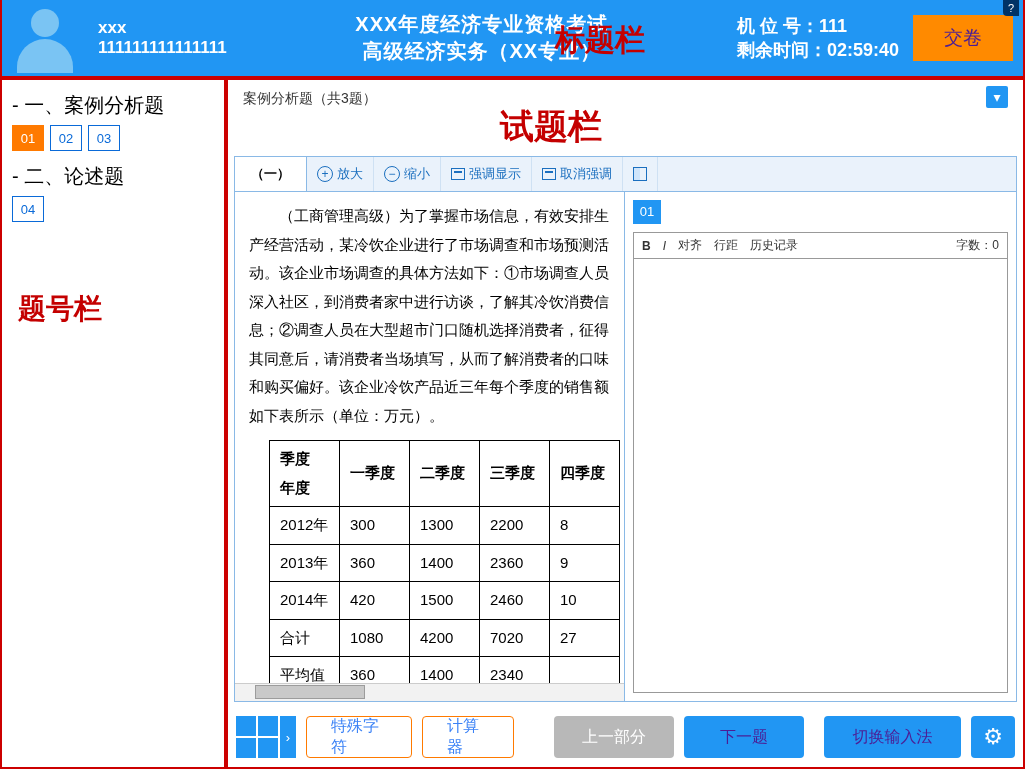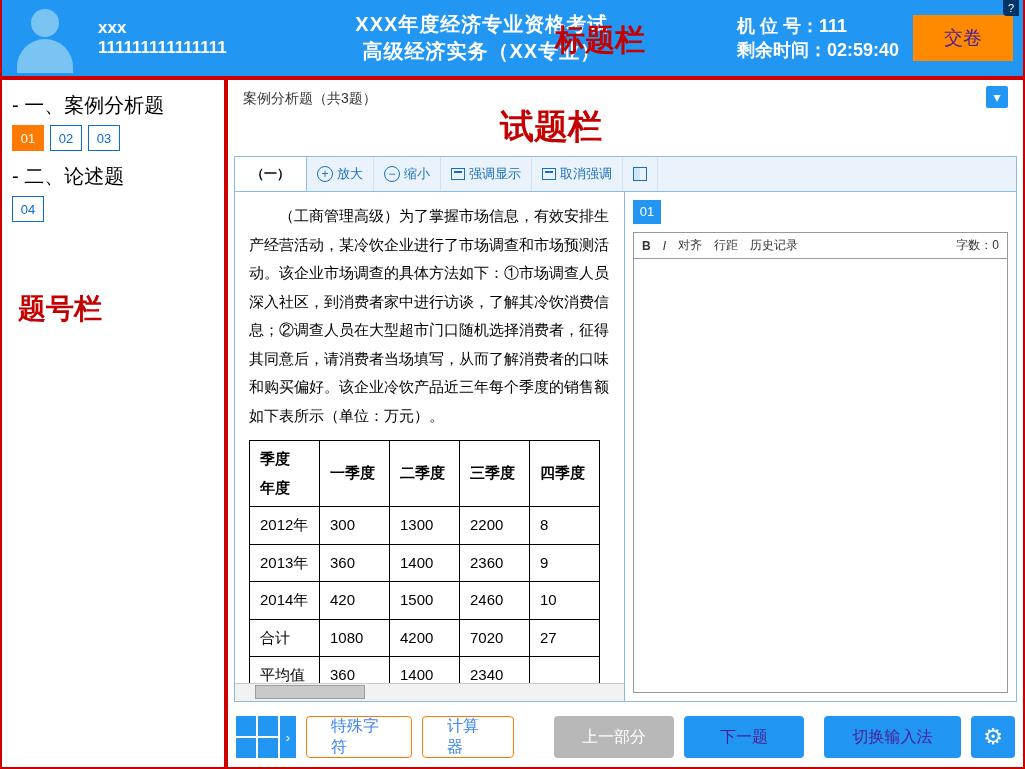--- a/index.html
+++ b/index.html
@@ -35,21 +35,21 @@
   .tool-tab{ width:72px; height:34px; display:flex;align-items:center;justify-content:center; border-right:1px solid #8ab9e6; background:#fff; font-weight:bold;}
   .tool-btn{ height:34px; padding:0 10px; display:flex; align-items:center; gap:4px; color:#1b6fbf; cursor:pointer; border-right:1px solid #cfe1f3; font-size:13px;}
   .tool-ico{ width:16px; height:16px; border:1px solid #1b6fbf; border-radius:50%; display:inline-flex;align-items:center;justify-content:center; font-size:12px; line-height:1;}
   .tool-sq{ width:14px; height:12px; border:1px solid #1b6fbf; display:inline-block; position:relative;}
   .tool-sq::after{content:"";position:absolute;left:2px;top:2px;right:2px;height:2px;background:#1b6fbf;}
   .tool-split{width:14px;height:14px;border:1px solid #1b6fbf;}
   .split-v::after{content:"";display:block;width:50%;height:100%;background:#cfe5fb;}
   .content{ flex:1; display:flex; overflow:hidden;}
   .passage{ width:390px; overflow:auto; padding:10px 6px 6px 14px; line-height:1.9; font-size:15px; border-right:1px solid #8ab9e6; position:relative;}
   .passage p{ margin:0; text-indent:2em;}
-  table.data{ border-collapse:collapse; margin-top:10px; font-size:15px;}
+  table.data{ border-collapse:collapse; margin-top:10px; font-size:15px;margin-left:20px;}
   table.data th, table.data td{ border:1px solid #000; padding:4px 10px; min-width:70px; text-align:left;}
   .answer{ flex:1; display:flex; flex-direction:column;}
   .qprompt{ display:flex; padding:8px; gap:8px; font-size:15px; line-height:1.7;}
   .qbadge{ width:28px; height:24px; background:#2196f3; color:#fff; display:flex;align-items:center;justify-content:center; font-size:13px;}
   .editor-bar{ border:1px solid #999; padding:4px 8px; margin:0 8px; display:flex; align-items:center; gap:12px; font-size:12px;}
   .editor-bar .fmt{cursor:pointer;color:#333;}
   .editor-bar .wc{ margin-left:auto; color:#333;}
   .editor-area{ flex:1; margin:0 8px 8px 8px; border:1px solid #999; border-top:none; background:#fff;}
   
   .bottombar{ height:60px; display:flex; align-items:center; padding:0 8px; gap:10px;}

